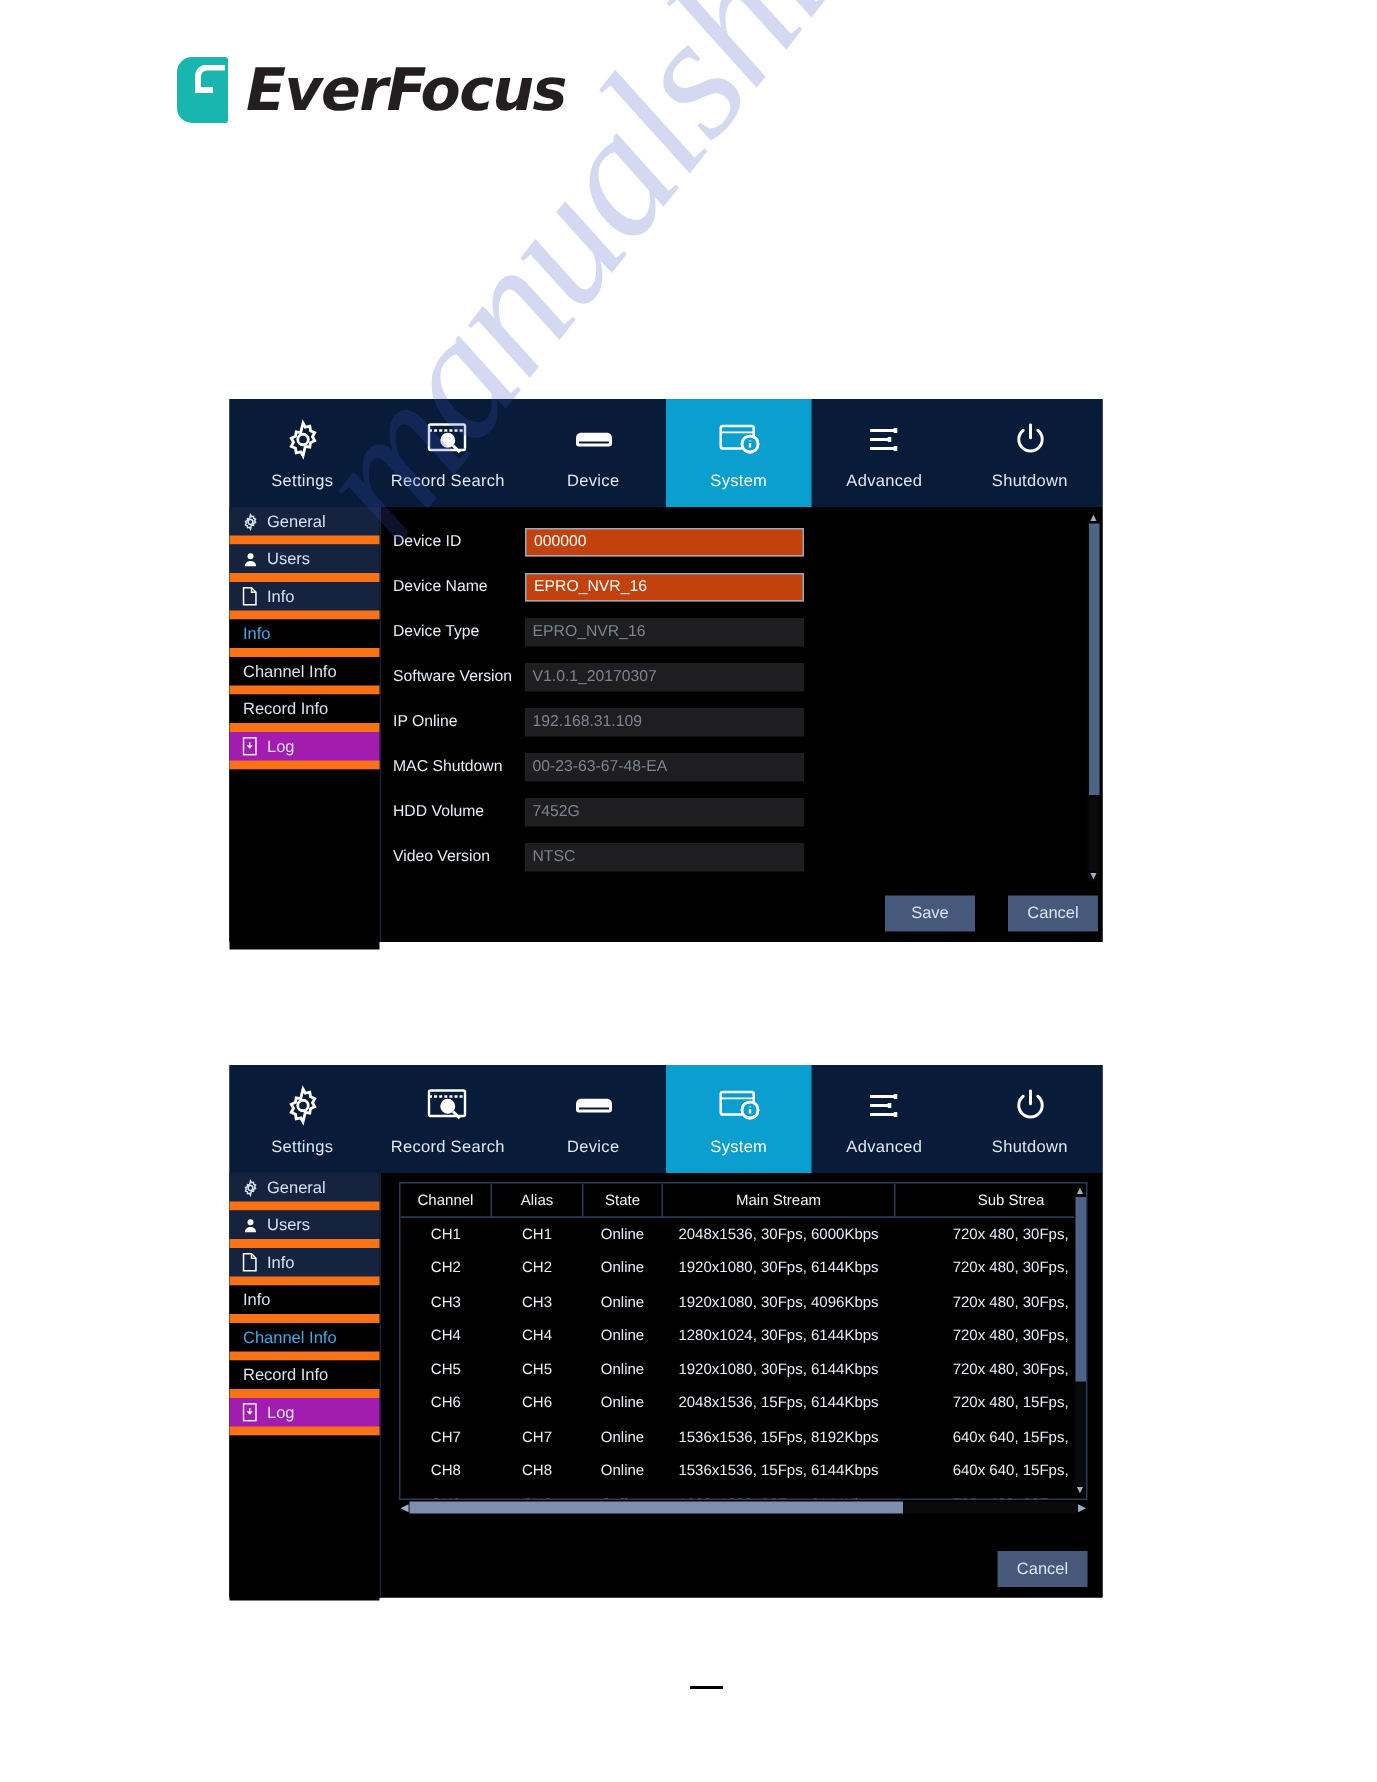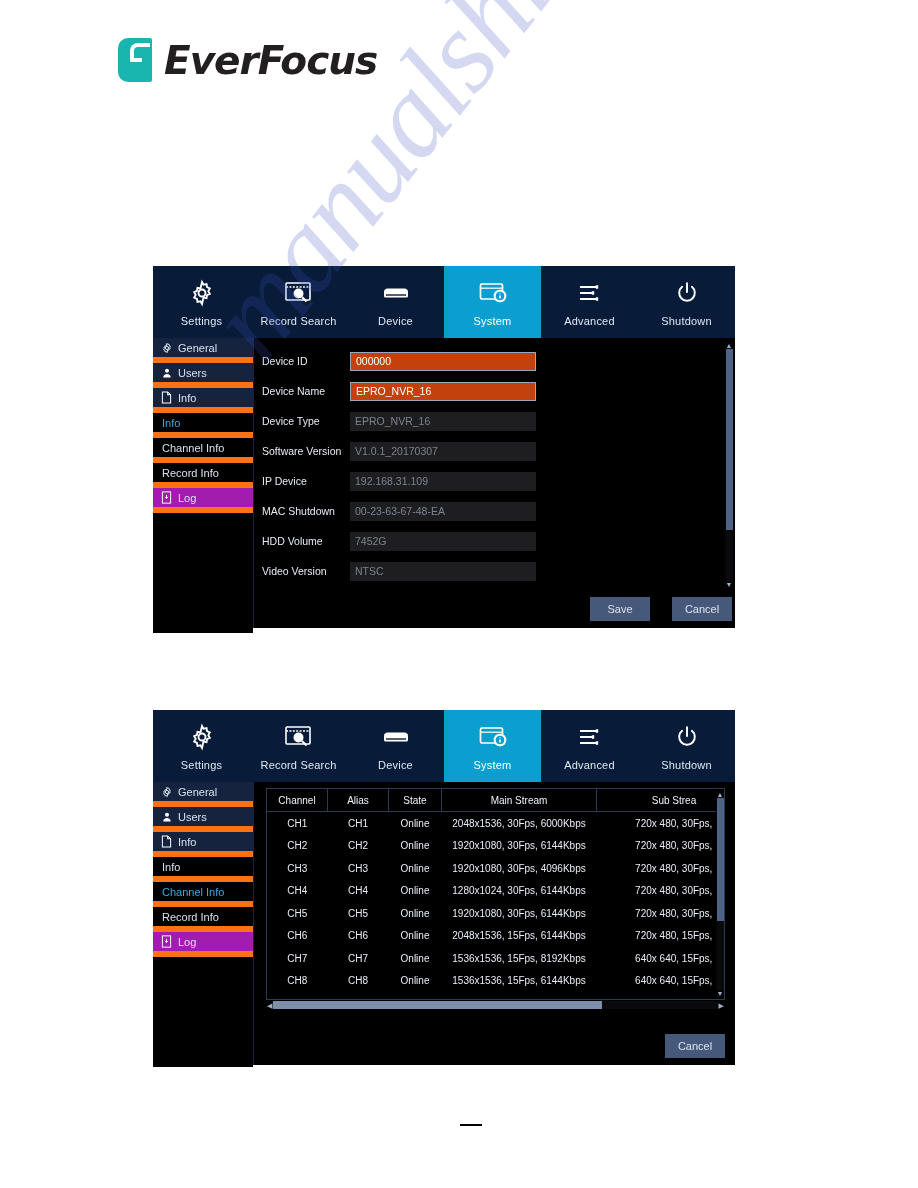--- a/index.html
+++ b/index.html
@@ -420,21 +420,21 @@
         </div>
         <div class="frow">
           <span class="flabel">Device Type</span>
           <span class="fval readonly">EPRO_NVR_16</span>
         </div>
         <div class="frow">
           <span class="flabel">Software Version</span>
           <span class="fval readonly">V1.0.1_20170307</span>
         </div>
         <div class="frow">
-          <span class="flabel">IP Device</span>
+          <span class="flabel">IP Online</span>
           <span class="fval readonly">192.168.31.109</span>
         </div>
         <div class="frow">
           <span class="flabel">MAC Shutdown</span>
           <span class="fval readonly">00-23-63-67-48-EA</span>
         </div>
         <div class="frow">
           <span class="flabel">HDD Volume</span>
           <span class="fval readonly">7452G</span>
         </div>

